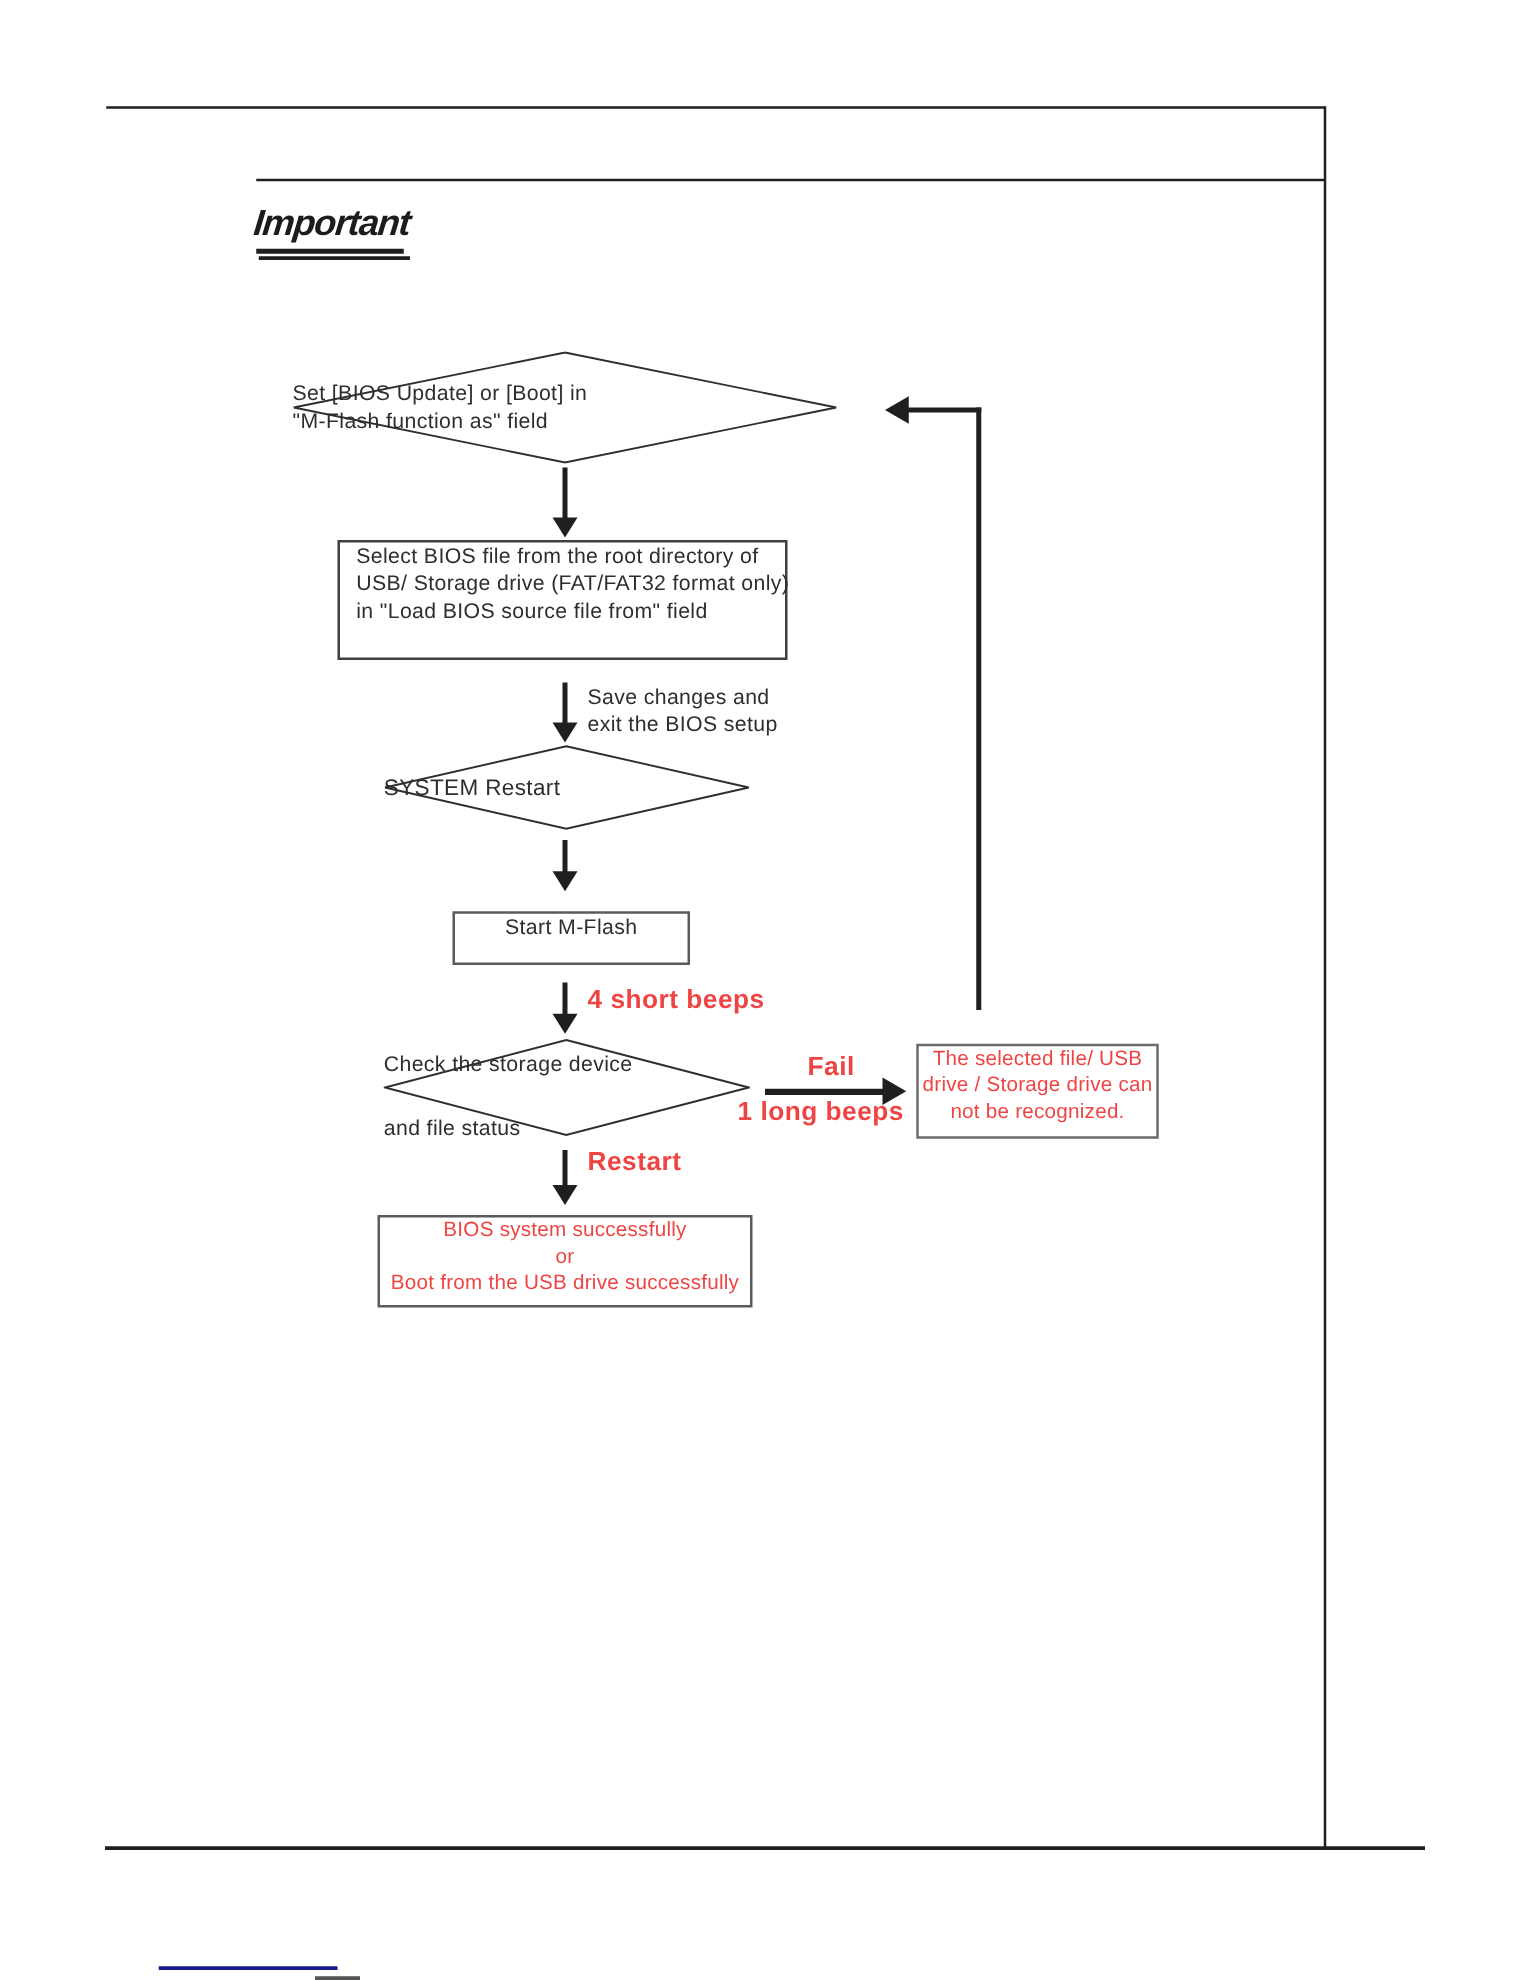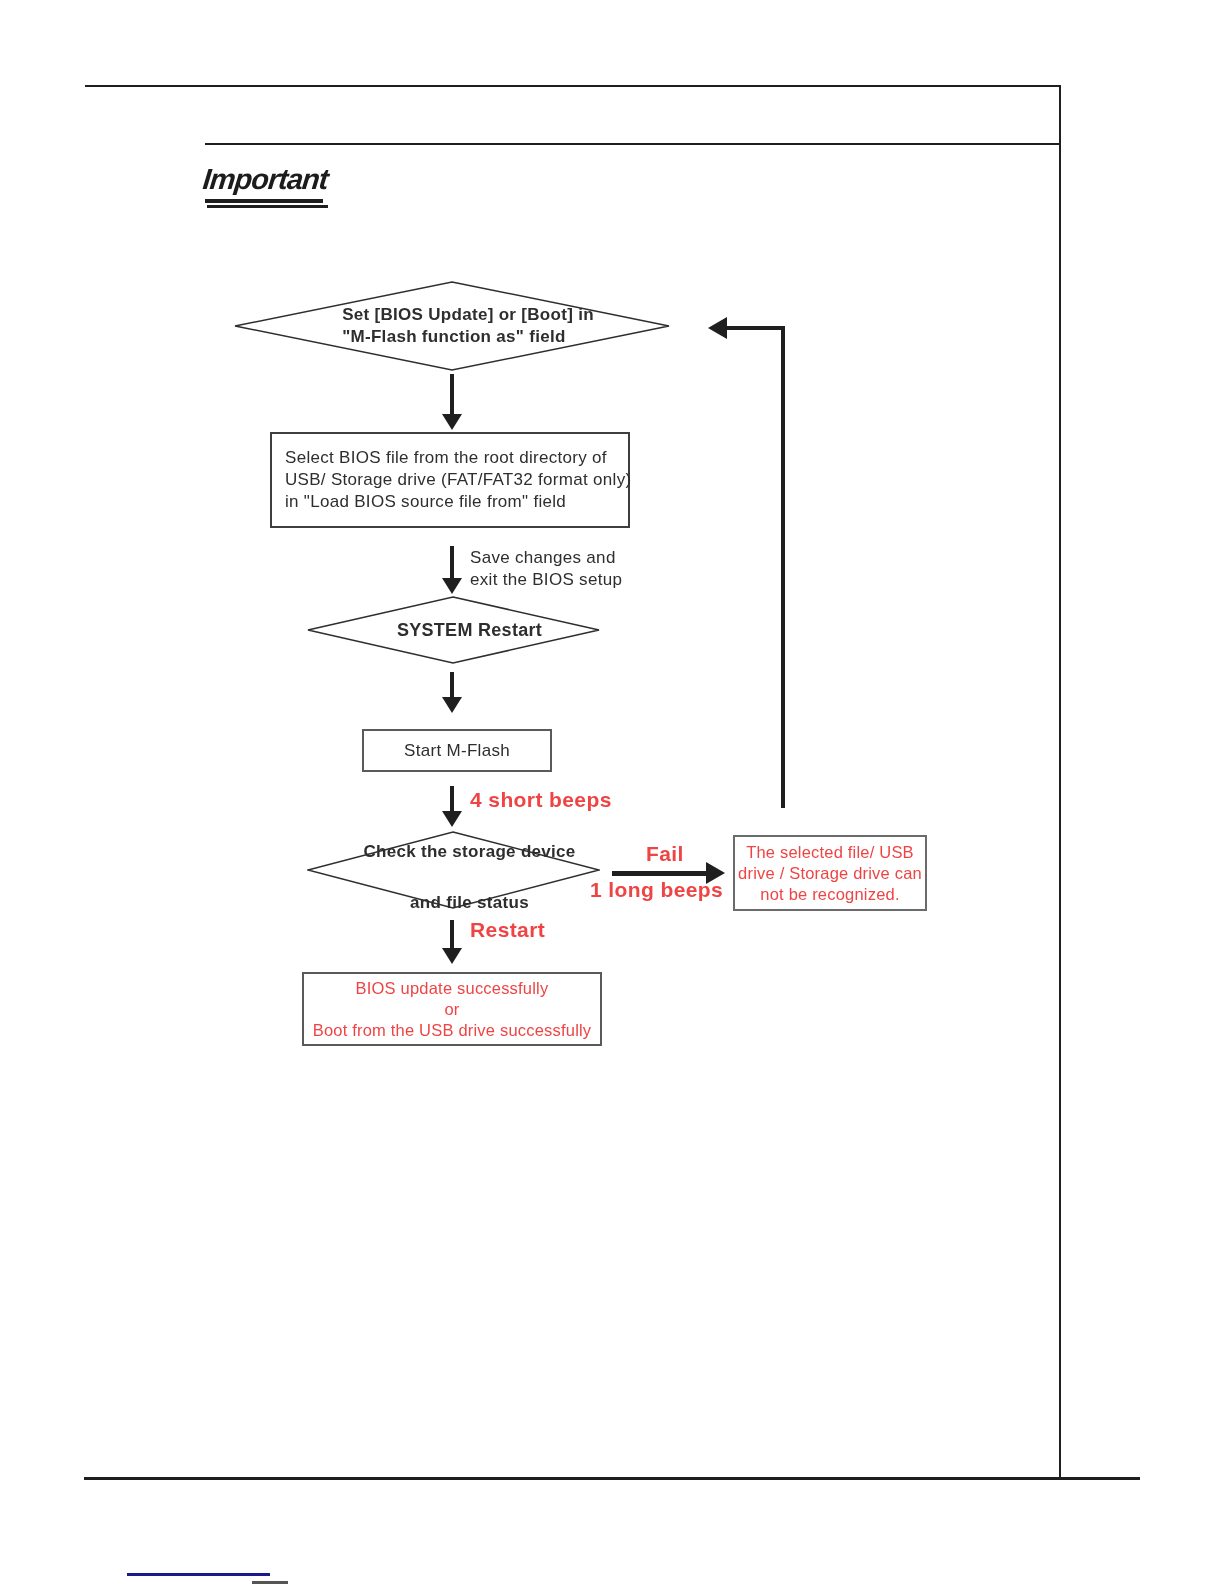--- a/index.html
+++ b/index.html
@@ -9,27 +9,27 @@
   }
   .rule{position:absolute;background:#1f1f1f;}
   .logo{
     position:absolute;left:203px;top:163px;
     font-size:29px;font-weight:bold;font-style:italic;
     color:#1c1c1c;letter-spacing:-1px;transform:skewX(-6deg);
     white-space:nowrap;
   }
   .node-rect{
     position:absolute;border:2px solid #4d4d4d;background:#ffffff;
-    display:flex;flex-direction:column;justify-content:center;box-sizing:border-box;
+    display:flex;flex-direction:column;box-sizing:border-box;
   }
   .diamond{position:absolute;}
   .diamond svg{position:absolute;left:0;top:0;}
   .diamond .dtext{
-    position:absolute;left:16px;top:0;width:100%;height:100%;
-    display:flex;flex-direction:column;justify-content:center;align-items:center;font-weight:bold;
+    position:absolute;left:0;top:0;width:100%;height:100%;
+    display:flex;flex-direction:column;justify-content:center;align-items:flex-start;
   }
   .txt{font-size:17px;line-height:22px;color:#2e2e2e;letter-spacing:0.3px;white-space:nowrap;}
   .txt-sm{font-size:16.5px;line-height:21px;color:#ef4444;letter-spacing:0.2px;white-space:nowrap;text-align:center;}
   .stem-v{position:absolute;width:4px;background:#1f1f1f;}
   .stem-h{position:absolute;height:5px;background:#1f1f1f;}
   .head-down{position:absolute;width:0;height:0;border-left:10px solid transparent;border-right:10px solid transparent;border-top:16px solid #1f1f1f;}
   .head-left{position:absolute;width:0;height:0;border-top:11px solid transparent;border-bottom:11px solid transparent;border-right:19px solid #1f1f1f;}
   .head-right{position:absolute;width:0;height:0;border-top:11px solid transparent;border-bottom:11px solid transparent;border-left:19px solid #1f1f1f;}
   .bold-label{position:absolute;font-weight:bold;font-size:21px;color:#ef4444;letter-spacing:0.4px;white-space:nowrap;}
   .note{position:absolute;left:790px;top:578px;}
@@ -120,21 +120,21 @@
     <div class="txt-sm">The selected file/ USB</div>
     <div class="txt-sm">drive / Storage drive can</div>
     <div class="txt-sm">not be recognized.</div>
   </div>
 
   <div class="stem-v" style="left:450px;top:920px;height:32px;"></div>
   <div class="head-down" style="left:442px;top:948px;"></div>
   <div class="bold-label" style="left:470px;top:918px;">Restart</div>
 
   <div class="node-rect" style="left:302px;top:972px;width:300px;height:74px;border-color:#5a5a5a;align-items:center;">
-    <div class="txt-sm">BIOS update successfully</div>
+    <div class="txt-sm">BIOS system successfully</div>
     <div class="txt-sm">or</div>
     <div class="txt-sm">Boot from the USB drive successfully</div>
   </div>
 
   <div class="rule" style="left:781px;top:326px;width:4px;height:482px;"></div>
   <div class="rule" style="left:726px;top:326px;width:59px;height:4px;"></div>
   <div class="head-left" style="left:708px;top:317px;"></div>
 
 
 </div>

